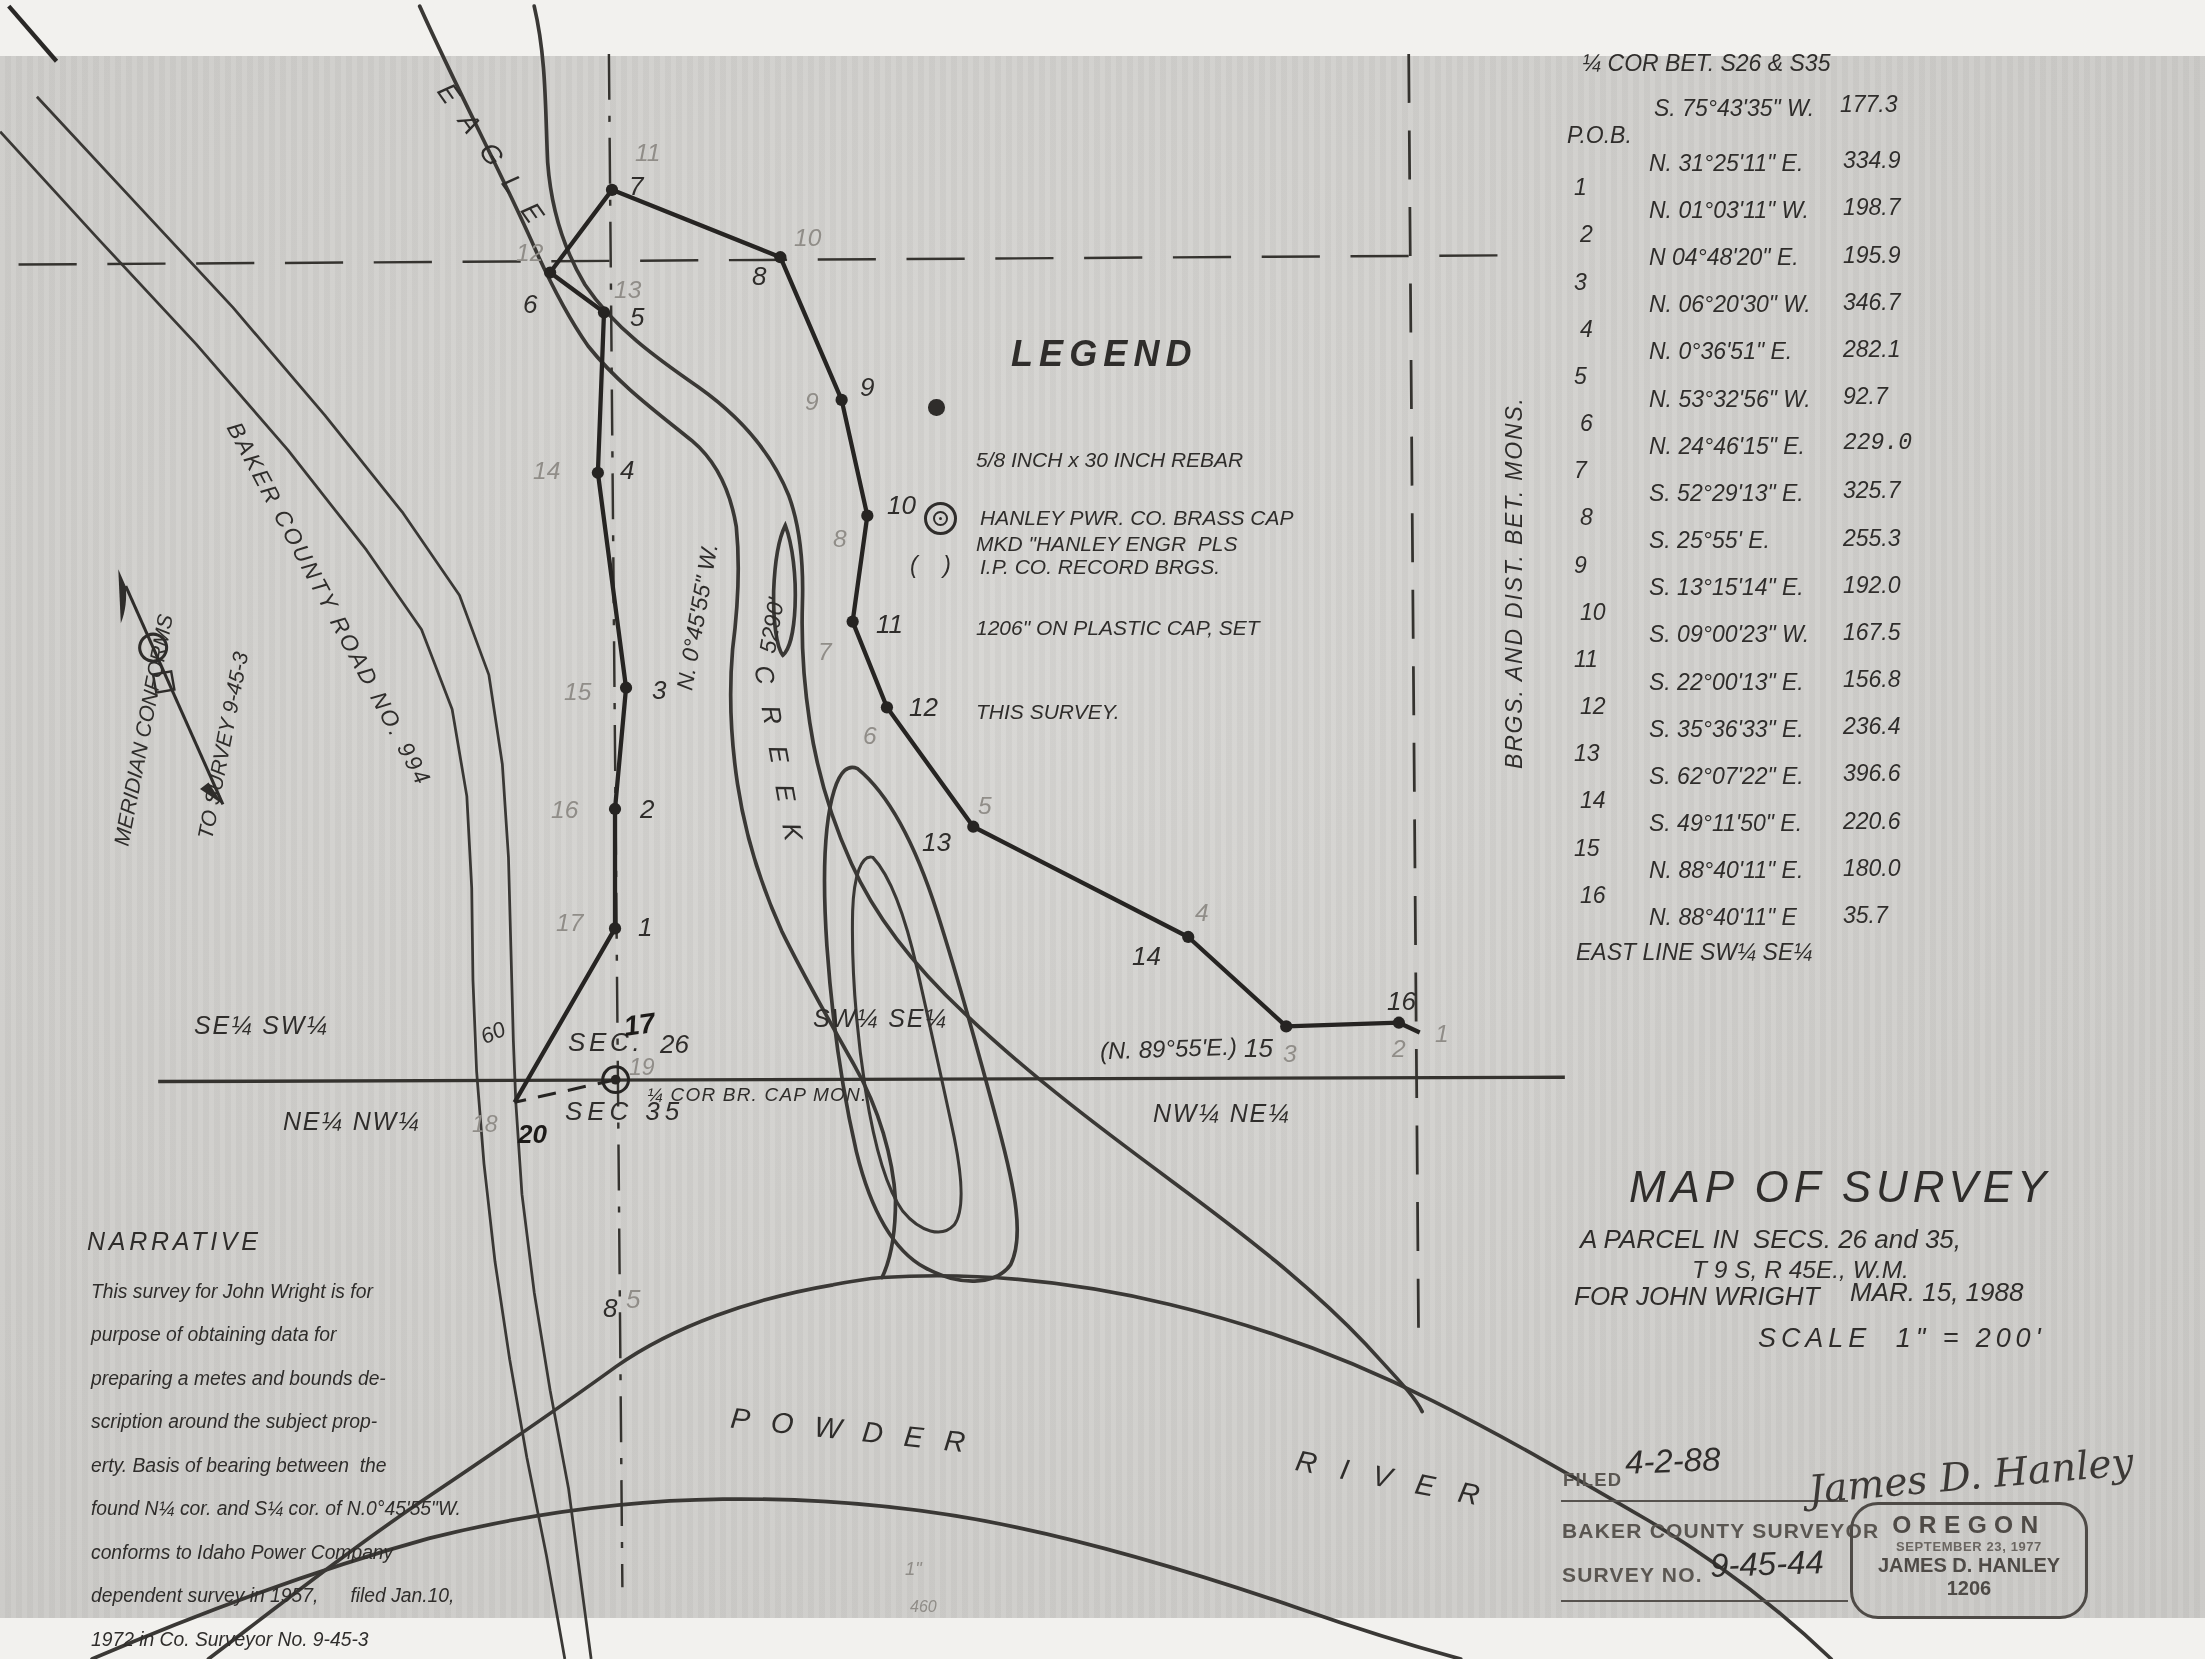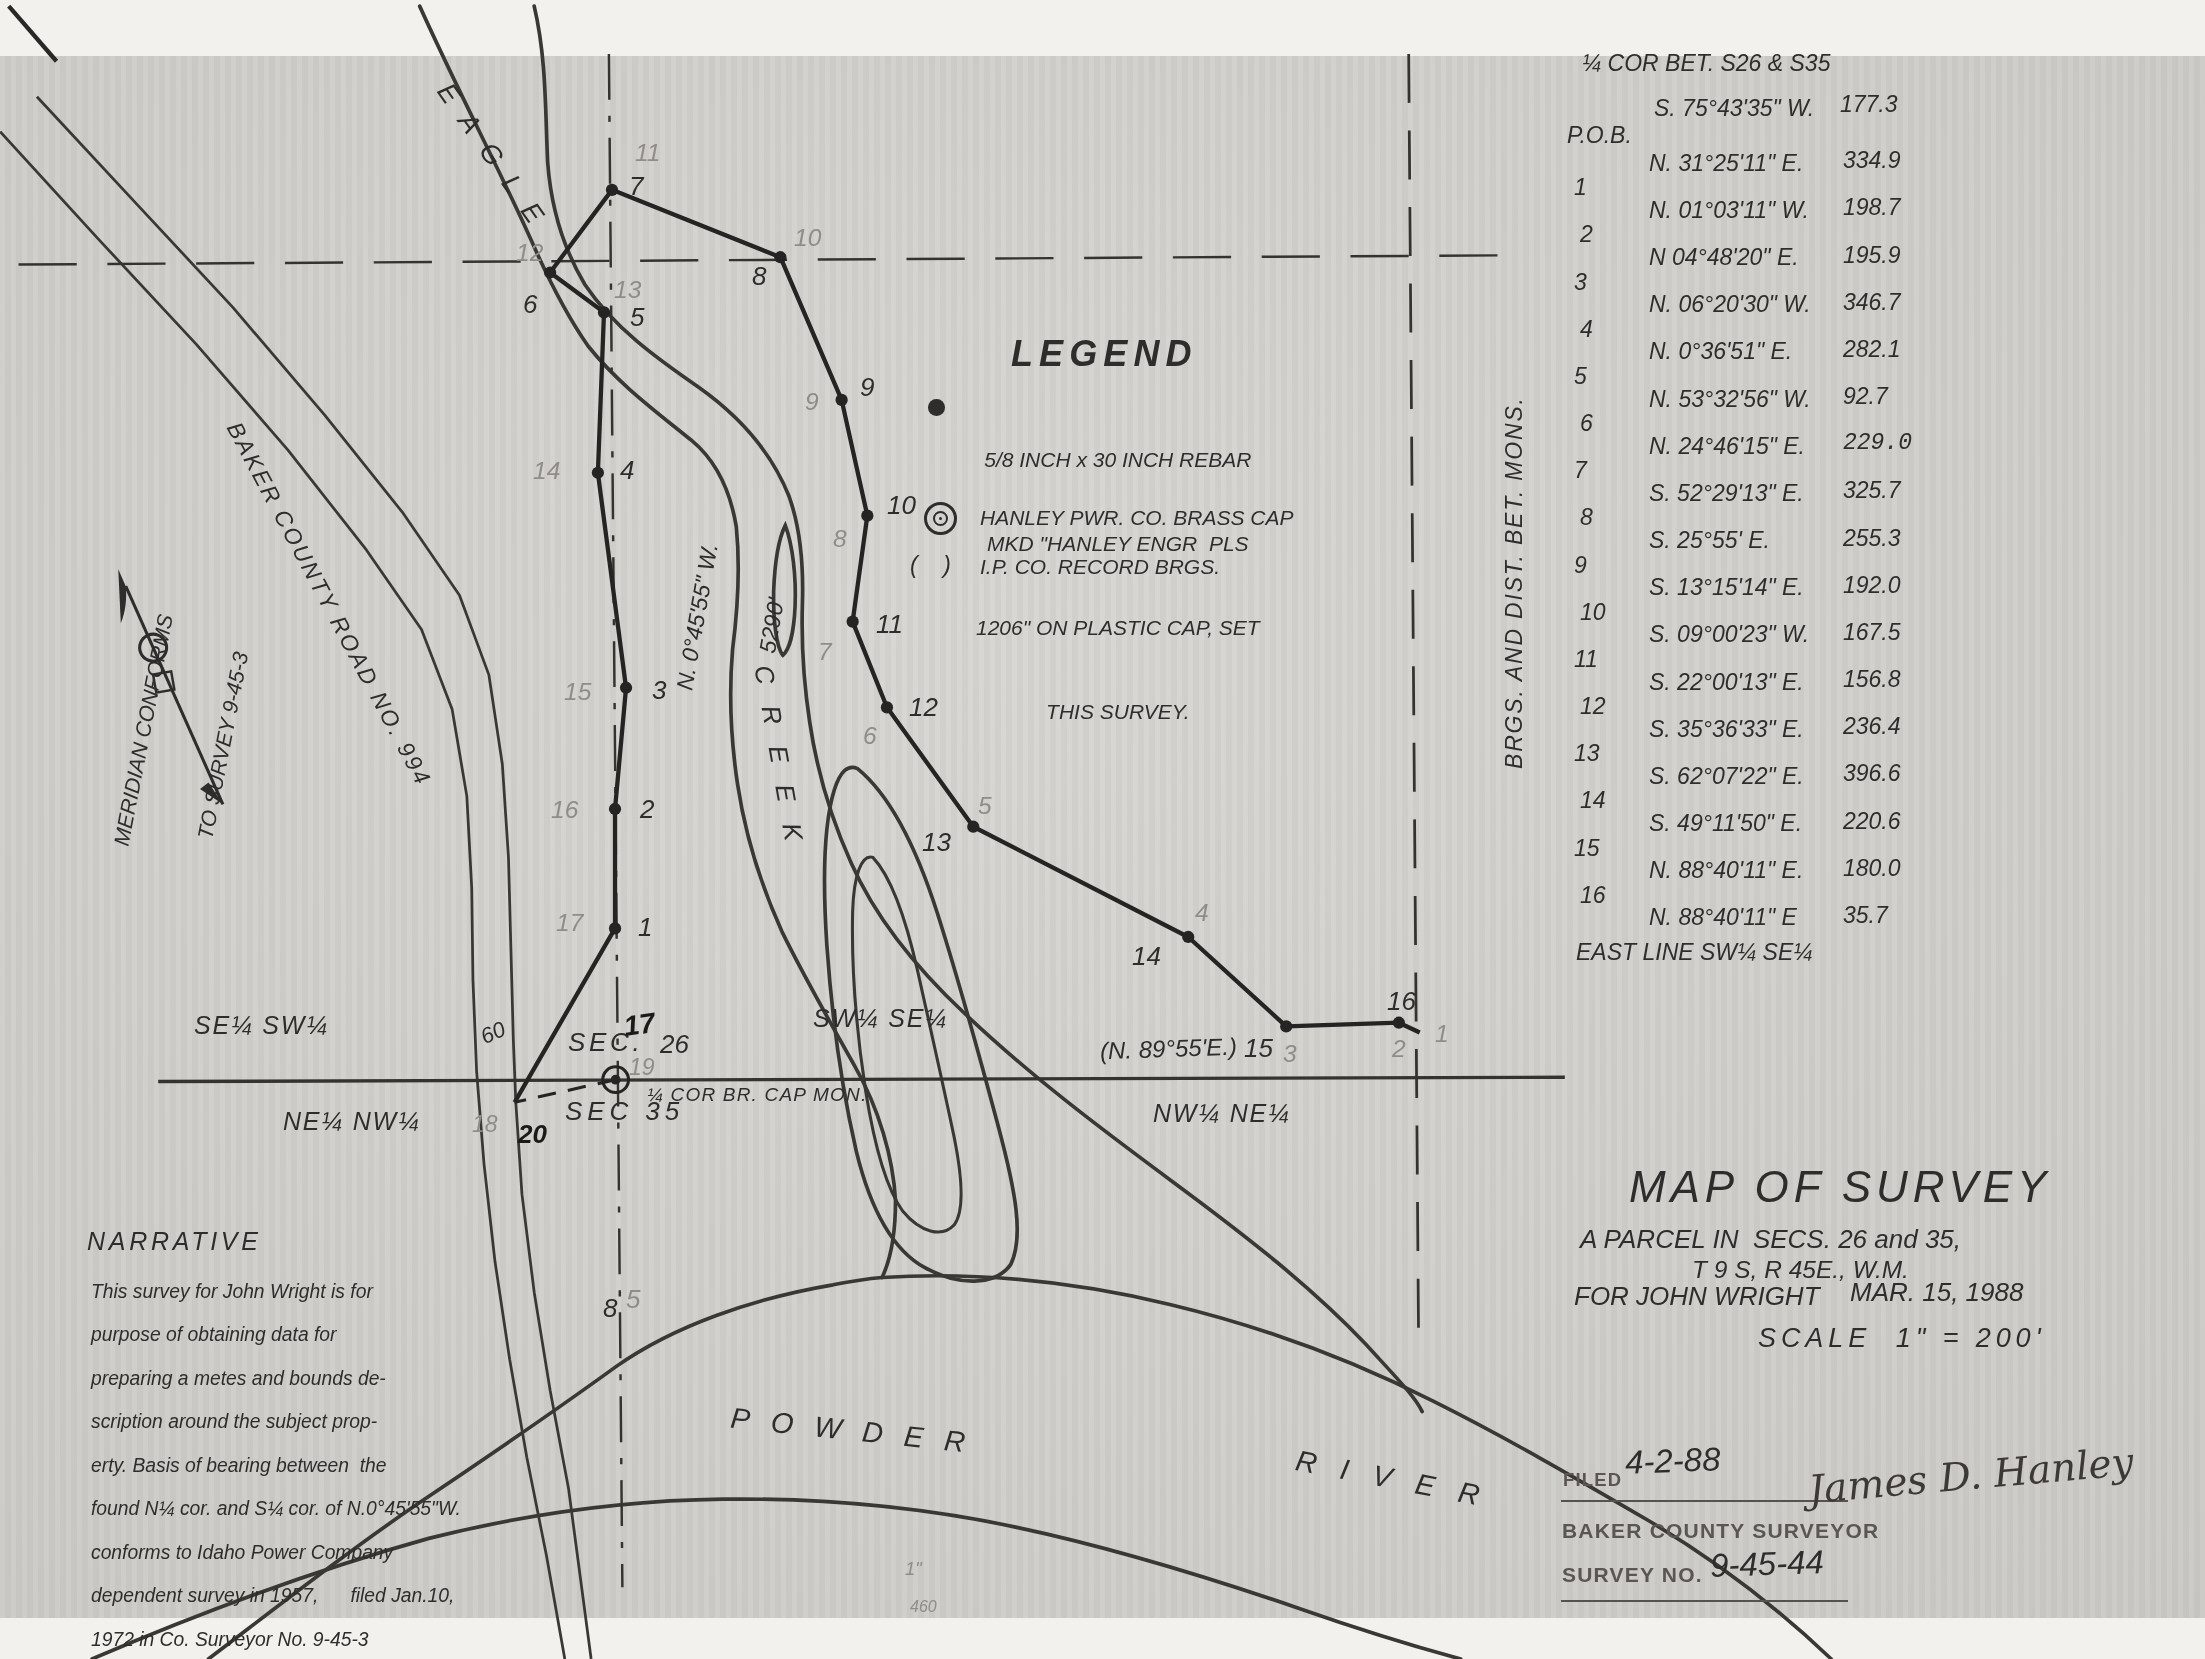--- a/index.html
+++ b/index.html
@@ -114,21 +114,21 @@
   <div class="hand" style="left:1100px;top:1036px;font-size:24px;transform:rotate(-2deg);">(N. 89°55'E.)</div>
 
   <div class="hand" style="left:194px;top:1012px;font-size:25px;letter-spacing:1.8px;">SE¼ SW¼</div>
   <div class="hand" style="left:283px;top:1108px;font-size:25px;letter-spacing:1.8px;">NE¼ NW¼</div>
   <div class="hand" style="left:813px;top:1005px;font-size:25px;letter-spacing:1.8px;">SW¼ SE¼</div>
   <div class="hand" style="left:1153px;top:1100px;font-size:25px;letter-spacing:1.8px;">NW¼ NE¼</div>
 
 
   <div class="hand" style="left:1011px;top:334px;font-size:36px;letter-spacing:6.1px;font-weight:bold;">LEGEND</div>
   <div class="sym" style="left:928px;top:399px;width:16.5px;height:16.5px;border-radius:50%;background:#2f2d2b;"></div>
-  <div class="hand" style="left:976px;top:390px;font-size:21px;line-height:28px;text-align:center;">
+  <div class="hand" style="left:976px;top:390px;font-size:21px;line-height:28px;">
     <div>5/8 INCH x 30 INCH REBAR</div>
     <div>MKD "HANLEY ENGR  PLS</div>
     <div>1206" ON PLASTIC CAP, SET</div>
     <div>THIS SURVEY.</div>
   </div>
   <div class="sym" style="left:924px;top:502px;width:27px;height:27px;border:3.1px solid #2f2d2b;border-radius:50%;display:flex;align-items:center;justify-content:center;">
     <div style="width:11px;height:11px;border:2.5px solid #2f2d2b;border-radius:50%;display:flex;align-items:center;justify-content:center;">
       <div style="width:3.7px;height:3.7px;background:#2f2d2b;border-radius:50%;"></div>
     </div>
   </div>
@@ -219,20 +219,26 @@
 
   <div class="stampTxt" style="left:1563px;top:1469px;font-size:18.4px;">FILED</div>
   <div class="hand" style="left:1625px;top:1443px;font-size:33px;transform:rotate(-2deg);">4-2-88</div>
   <div class="uline" style="left:1561px;top:1500px;width:287px;"></div>
   <div class="stampTxt" style="left:1562px;top:1519px;font-size:21px;">BAKER COUNTY SURVEYOR</div>
   <div class="stampTxt" style="left:1562px;top:1563px;font-size:21px;">SURVEY NO.</div>
   <div class="hand" style="left:1710px;top:1546px;font-size:33px;transform:rotate(-2deg);">9-45-44</div>
   <div class="uline" style="left:1561px;top:1600px;width:287px;"></div>
 
   <div style="position:absolute;left:1808px;top:1453px;font-family:'DejaVu Serif',serif;font-style:italic;font-size:39px;color:#3c3936;transform:rotate(-5deg);z-index:4;white-space:nowrap;">James D. Hanley</div>
+  <div class="box" style="left:1850px;top:1502px;width:232px;height:105px;border-radius:28px;padding-top:6.1px;">
+    <div style="font-size:24.5px;letter-spacing:7.4px;">OREGON</div>
+    <div style="font-size:13px;letter-spacing:0.6px;color:#6a6560;">SEPTEMBER 23, 1977</div>
+    <div style="font-size:20px;">JAMES D. HANLEY</div>
+    <div style="font-size:20px;">1206</div>
+  </div>
 <div class="hand ptlbl" style="left: 638px; top: 913px;">1</div>
     <div class="hand ptlbl pencil" style="left: 556px; top: 910px;">17</div>
     <div class="hand ptlbl" style="left: 640px; top: 795px;">2</div>
     <div class="hand ptlbl pencil" style="left: 551px; top: 797px;">16</div>
     <div class="hand ptlbl" style="left: 652px; top: 676px;">3</div>
     <div class="hand ptlbl pencil" style="left: 564px; top: 679px;">15</div>
     <div class="hand ptlbl" style="left: 620px; top: 456px;">4</div>
     <div class="hand ptlbl pencil" style="left: 533px; top: 458px;">14</div>
     <div class="hand ptlbl" style="left: 630px; top: 303px;">5</div>
     <div class="hand ptlbl pencil" style="left: 614px; top: 277px;">13</div>

